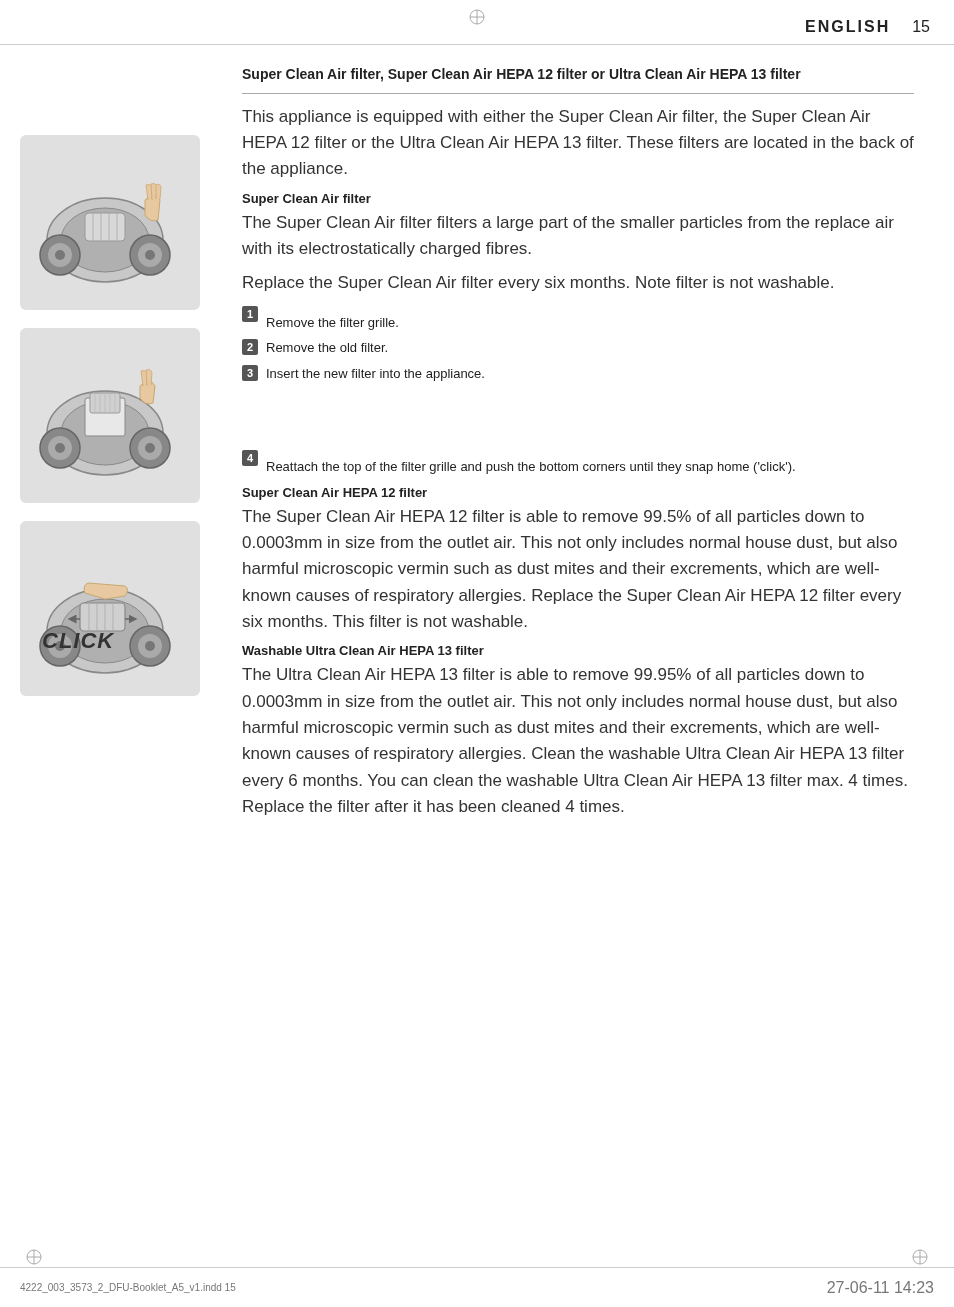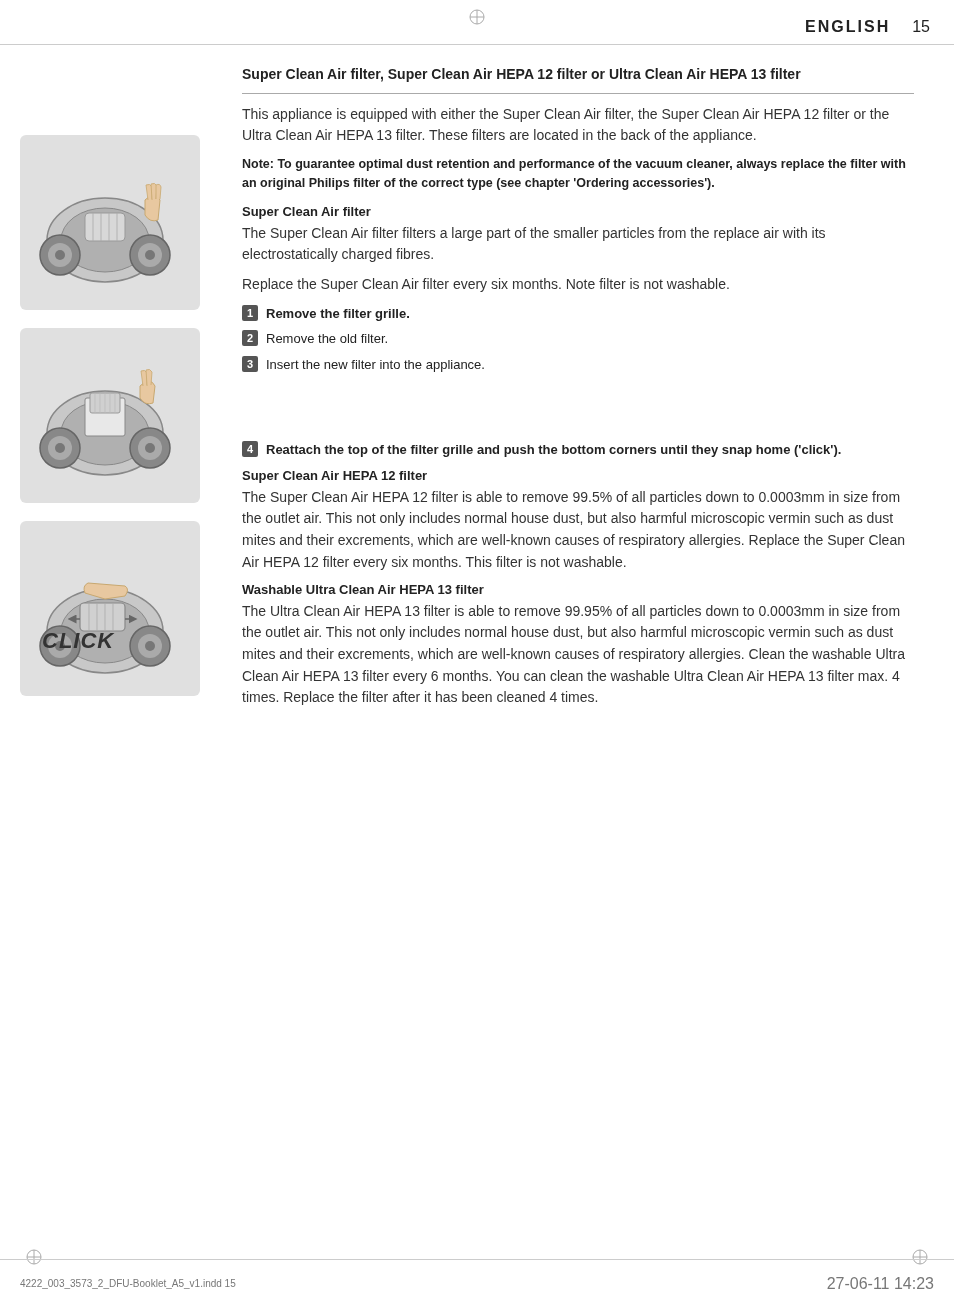--- a/index.html
+++ b/index.html
@@ -108,21 +108,21 @@
       line-height: 1.4;
     }
 
     .divider-line {
       border: none;
       border-top: 1.5px solid #aaa;
       margin-bottom: 10px;
     }
 
     .body-text {
-      font-size: 14px;
+      font-size: 17px;
       color: #333;
       line-height: 1.55;
       margin-bottom: 8px;
     }
 
     .note-text {
       font-size: 12.5px;
       font-weight: bold;
       color: #222;
       line-height: 1.55;
@@ -159,30 +159,31 @@
       margin-top: 1px;
     }
 
     .step-text {
       font-size: 13px;
       color: #222;
       line-height: 1.5;
     }
 
     .step-text-bold {
-      font-weight: bold;
+      font-weight: normal;
+      margin-top: 8px;
     }
 
     
     .footer {
       position: absolute;
       bottom: 0;
       left: 0;
       right: 0;
-      height: 48px;
+      height: 40px;
       border-top: 1px solid #ccc;
       display: flex;
       align-items: center;
       justify-content: space-between;
       padding: 0 20px;
     }
 
     .footer-left {
       font-size: 10px;
       color: #777;
@@ -330,21 +331,20 @@
 
     </div>
 
     <div class="right-col">
 
       <div class="section-title">Super Clean Air filter, Super Clean Air HEPA 12 filter or Ultra Clean Air HEPA 13 filter</div>
       <hr class="divider-line">
 
       <p class="body-text">This appliance is equipped with either the Super Clean Air filter, the Super Clean Air HEPA 12 filter or the Ultra Clean Air HEPA 13 filter. These filters are located in the back of the appliance.</p>
 
-      <p class="note-text">Note: To guarantee optimal dust retention and performance of the vacuum cleaner, always replace the filter with an original Philips filter of the correct type (see chapter 'Ordering accessories').</p>
 
       <div class="sub-heading">Super Clean Air filter</div>
       <p class="body-text">The Super Clean Air filter filters a large part of the smaller particles from the replace air with its electrostatically charged fibres.</p>
       <p class="body-text">Replace the Super Clean Air filter every six months. Note filter is not washable.</p>
 
       <div class="step-row">
         <span class="step-num">1</span>
         <span class="step-text step-text-bold">Remove the filter grille.</span>
       </div>
 

